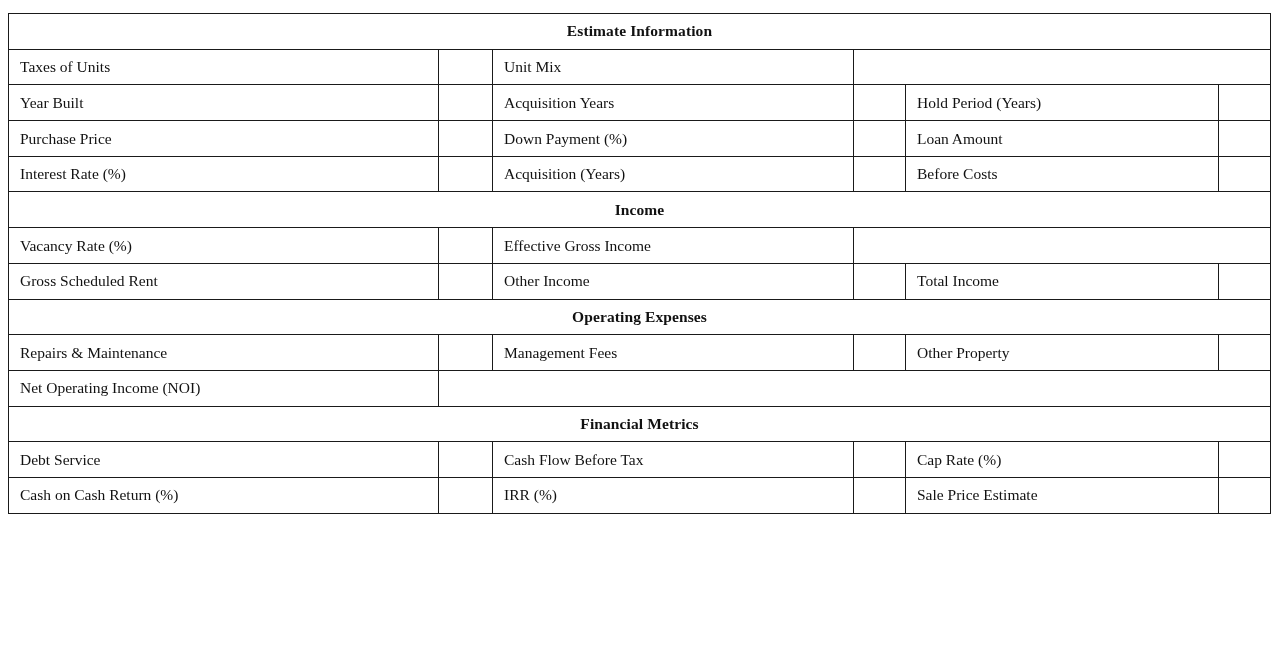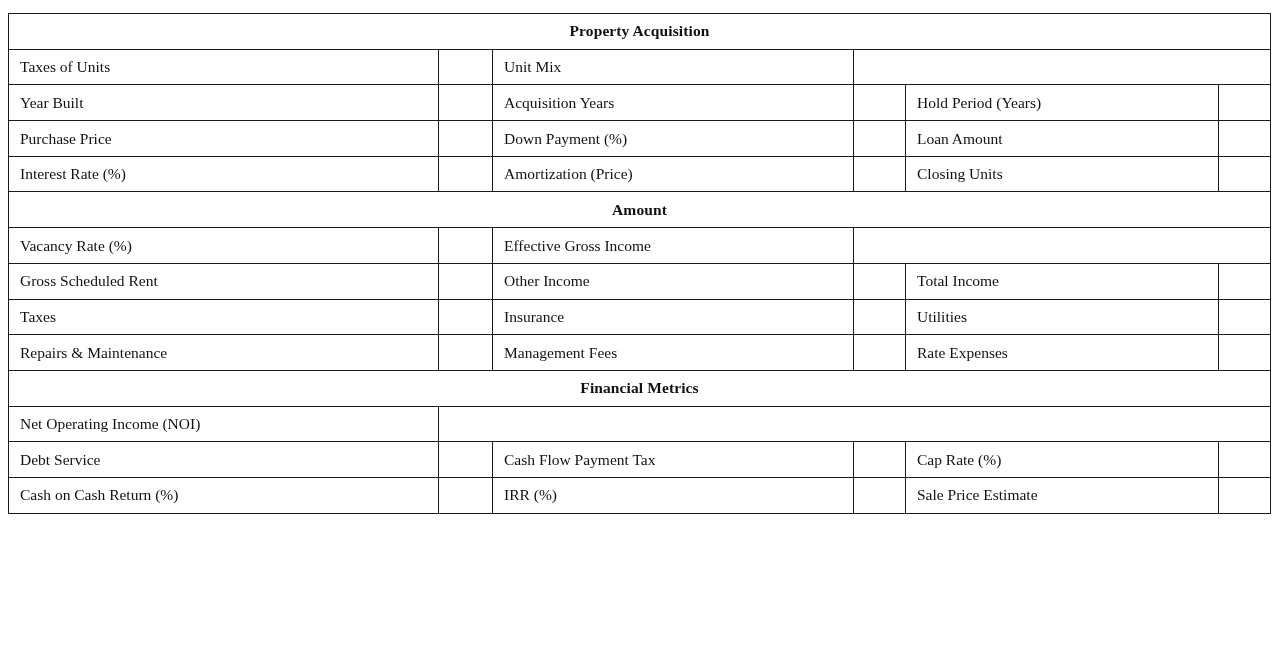--- a/index.html
+++ b/index.html
@@ -67,21 +67,21 @@
     <colgroup>
       <col class="c0">
         <col class="c1">
         <col class="c2">
         <col class="c3">
         <col class="c4">
         <col class="c5">
     </colgroup>
     <tbody>
         <tr>
-          <td class="section" colspan="6">Property Acquisition</td>
+          <td class="section" colspan="6">Estimate Information</td>
         </tr>
         <tr>
           <td class="label">Taxes of Units</td>
           <td class="value"></td>
           <td class="label">Unit Mix</td>
           <td class="value" colspan="3"></td>
         </tr>
         <tr>
           <td class="label">Year Built</td>
           <td class="value"></td>
@@ -94,69 +94,64 @@
           <td class="label">Purchase Price</td>
           <td class="value"></td>
           <td class="label">Down Payment (%)</td>
           <td class="value"></td>
           <td class="label">Loan Amount</td>
           <td class="value"></td>
         </tr>
         <tr>
           <td class="label">Interest Rate (%)</td>
           <td class="value"></td>
-          <td class="label">Amortization (Price)</td>
+          <td class="label">Acquisition (Years)</td>
           <td class="value"></td>
-          <td class="label">Closing Units</td>
+          <td class="label">Before Costs</td>
           <td class="value"></td>
         </tr>
         <tr>
-          <td class="section" colspan="6">Amount</td>
+          <td class="section" colspan="6">Income</td>
         </tr>
         <tr>
           <td class="label">Vacancy Rate (%)</td>
           <td class="value"></td>
           <td class="label">Effective Gross Income</td>
           <td class="value" colspan="3"></td>
         </tr>
         <tr>
           <td class="label">Gross Scheduled Rent</td>
           <td class="value"></td>
           <td class="label">Other Income</td>
           <td class="value"></td>
           <td class="label">Total Income</td>
           <td class="value"></td>
         </tr>
         <tr>
-          <td class="label">Taxes</td>
-          <td class="value"></td>
-          <td class="label">Insurance</td>
-          <td class="value"></td>
-          <td class="label">Utilities</td>
-          <td class="value"></td>
+          <td class="section" colspan="6">Operating Expenses</td>
         </tr>
         <tr>
           <td class="label">Repairs &amp; Maintenance</td>
           <td class="value"></td>
           <td class="label">Management Fees</td>
           <td class="value"></td>
-          <td class="label">Rate Expenses</td>
+          <td class="label">Other Property</td>
           <td class="value"></td>
-        </tr>
-        <tr>
-          <td class="section" colspan="6">Financial Metrics</td>
         </tr>
         <tr>
           <td class="label">Net Operating Income (NOI)</td>
           <td class="value" colspan="5"></td>
         </tr>
         <tr>
+          <td class="section" colspan="6">Financial Metrics</td>
+        </tr>
+        <tr>
           <td class="label">Debt Service</td>
           <td class="value"></td>
-          <td class="label">Cash Flow Payment Tax</td>
+          <td class="label">Cash Flow Before Tax</td>
           <td class="value"></td>
           <td class="label">Cap Rate (%)</td>
           <td class="value"></td>
         </tr>
         <tr>
           <td class="label">Cash on Cash Return (%)</td>
           <td class="value"></td>
           <td class="label">IRR (%)</td>
           <td class="value"></td>
           <td class="label">Sale Price Estimate</td>

